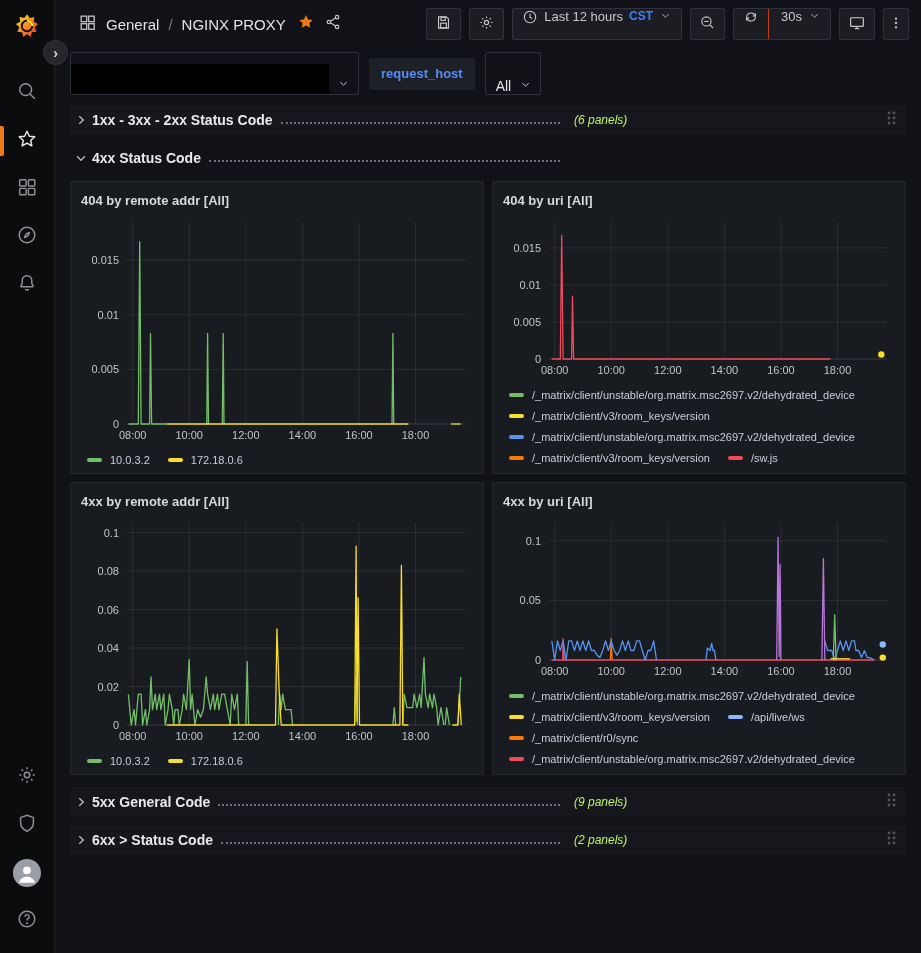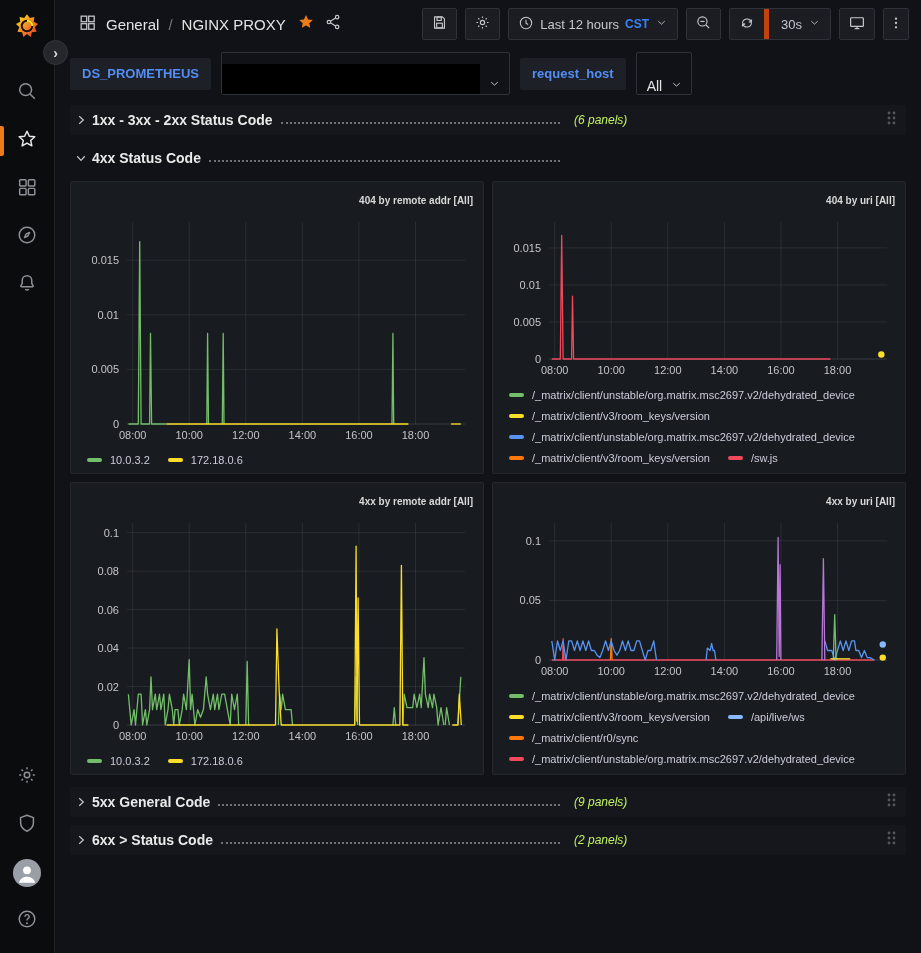--- a/index.html
+++ b/index.html
@@ -33,23 +33,23 @@
   .crumb-section, .crumb-title { font-size:15px; color:#e3e4e6; }
   .crumb-sep { color:#74767c; font-size:15px; }
   .fav-star { margin-left:2px; }
   .topbar-actions { margin-left:auto; display:flex; align-items:center; gap:8px; }
   .tb-btn { height:32px; min-width:34px; padding:0 8px; background:#1b1d22;
     border:1px solid #2f323a; border-radius:2px; display:flex; align-items:center;
     justify-content:center; gap:7px; cursor:pointer; color:#c7c8cc; font-size:13px; }
   .tb-btn svg { stroke:#c7c8cc; fill:none; stroke-width:1.6; }
   .tb-group { display:flex; align-items:stretch; border:1px solid #2f323a; border-radius:2px;
     background:#1b1d22; height:32px; }
-  .tb-seg { display:flex; align-items:center; gap:6px; padding:0 9px; cursor:pointer;
+  .tb-seg { display:flex; gap:6px; padding:0 9px; cursor:pointer;
     font-size:13px; color:#c7c8cc; }
-  .tb-seg + .tb-seg { border-left:5px solid #c2410c;padding-left:12px; }
+  .tb-seg + .tb-seg { border-left:1px solid #c2410c;padding-left:12px; }
   .tb-seg svg { stroke:#c7c8cc; fill:none; stroke-width:1.6; }
   .tz { color:#3b82f6; font-weight:bold; font-size:12px; }
 
   
   .submenu { display:flex; align-items:center; gap:10px; padding:4px 15px 10px 15px; }
   .var-label { background:#1d2026; color:#538ef5; font-size:13px; font-weight:bold;
     height:32px; display:flex; align-items:center; padding:0 12px; border-radius:2px; }
   .var-select { height:43px; display:flex; align-items:flex-end; border:1px solid #2f323a;
     border-radius:2px; cursor:pointer; background:#111217; }
   .var-select .redacted { width:258px; height:30px; background:#000; }
@@ -67,21 +67,21 @@
   .row-chev svg { stroke:#c7c8cc; fill:none; stroke-width:2; }
   .row-title { font-size:14px; font-weight:bold; color:#e9eaeb; white-space:nowrap; }
   .leader { flex:1; border-bottom:2px dotted #6e7177; margin:6px 2px 0 8px; }
   .row-count { font-size:12px; font-style:italic; color:#bef264; margin-left:12px; white-space:nowrap; }
   .row-handle { margin-left:auto; margin-right:10px; cursor:grab; }
 
   
   .panel-grid { display:grid; grid-template-columns:1fr 1fr; gap:8px; margin-bottom:12px; }
   .panel { background:#181b1f; border:1px solid rgba(204,204,220,0.07); border-radius:2px;
     height:293px; padding:6px 10px 6px 10px; overflow:hidden; }
-  .panel-title { text-align:right; font-size:10px; font-weight:bold; color:#d8d9da;
+  .panel-title { text-align:left; font-size:13px; font-weight:bold; color:#d8d9da;
     height:26px; line-height:26px; cursor:pointer; white-space:nowrap; overflow:hidden; }
   .chart-host { width:100%; }
   .legend { display:flex; flex-wrap:wrap; column-gap:18px; row-gap:2px; padding:2px 2px 0 6px;
     overflow:hidden; }
   .legend.clamp { max-height:84px; }
   .legend-item { display:flex; align-items:center; gap:8px; font-size:11px; color:#ccccdc;
     white-space:nowrap; height:19px; cursor:pointer; max-width:100%; overflow:hidden; }
   .legend-swatch { flex:0 0 15px; width:15px; height:4px; border-radius:2px; }
 
   svg text { font-family:"Liberation Sans","DejaVu Sans",sans-serif; }
@@ -301,21 +301,20 @@
               <circle cx="12" cy="5.5" r="1.7"></circle>
               <circle cx="12" cy="12" r="1.7"></circle>
               <circle cx="12" cy="18.5" r="1.7"></circle>
             </svg>
         </span>
       </button>
     </div>
   </header>
 
   <div class="submenu">
-    <div class="var-label">DS_PROMETHEUS</div>
     <div class="var-select">
       <div class="redacted"></div>
       <span class="chev">
         <svg viewBox="0 0 24 24" width="13" height="13">
             <polyline points="6,9.5 12,15 18,9.5"></polyline>
           </svg>
       </span>
     </div>
     <div class="var-label">request_host</div>
     <div class="var-select small">

